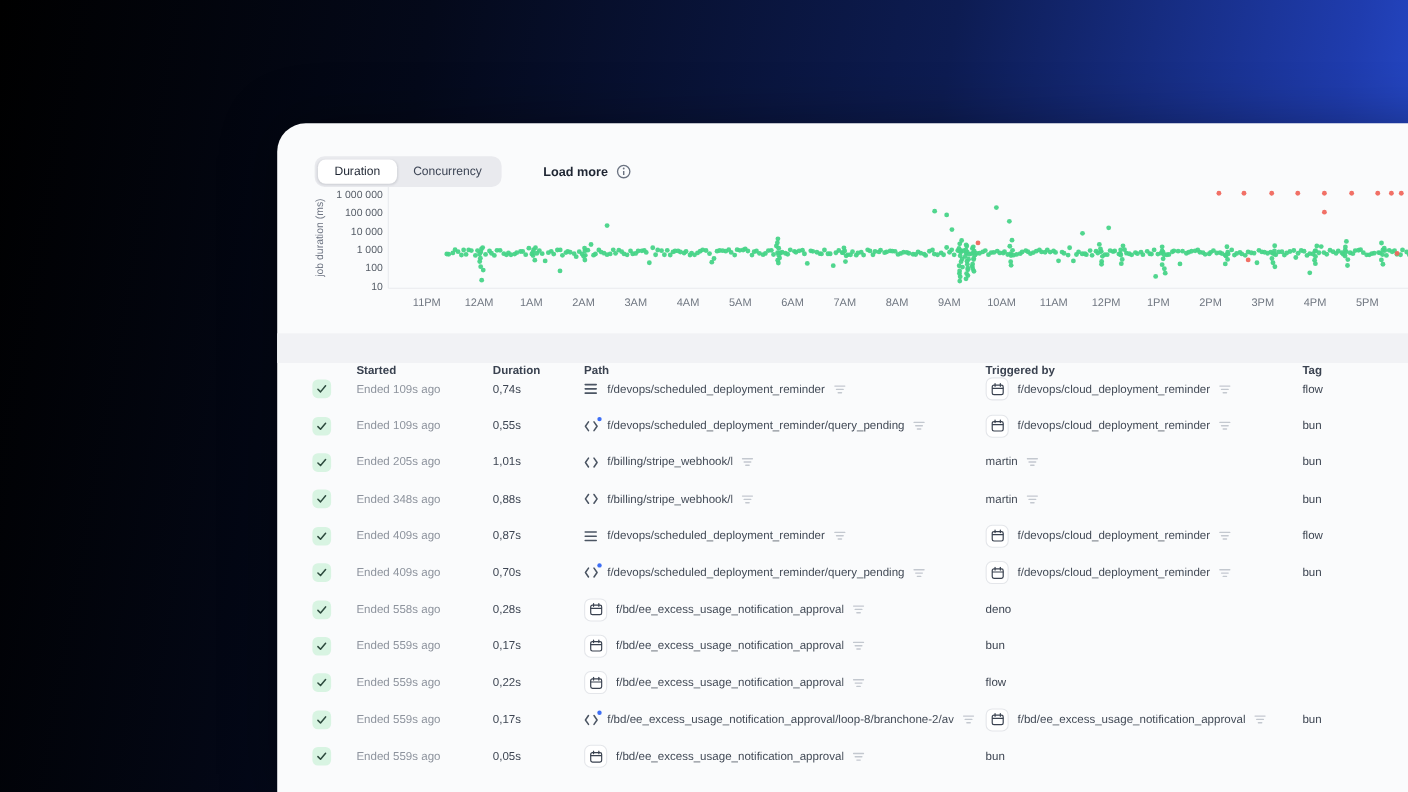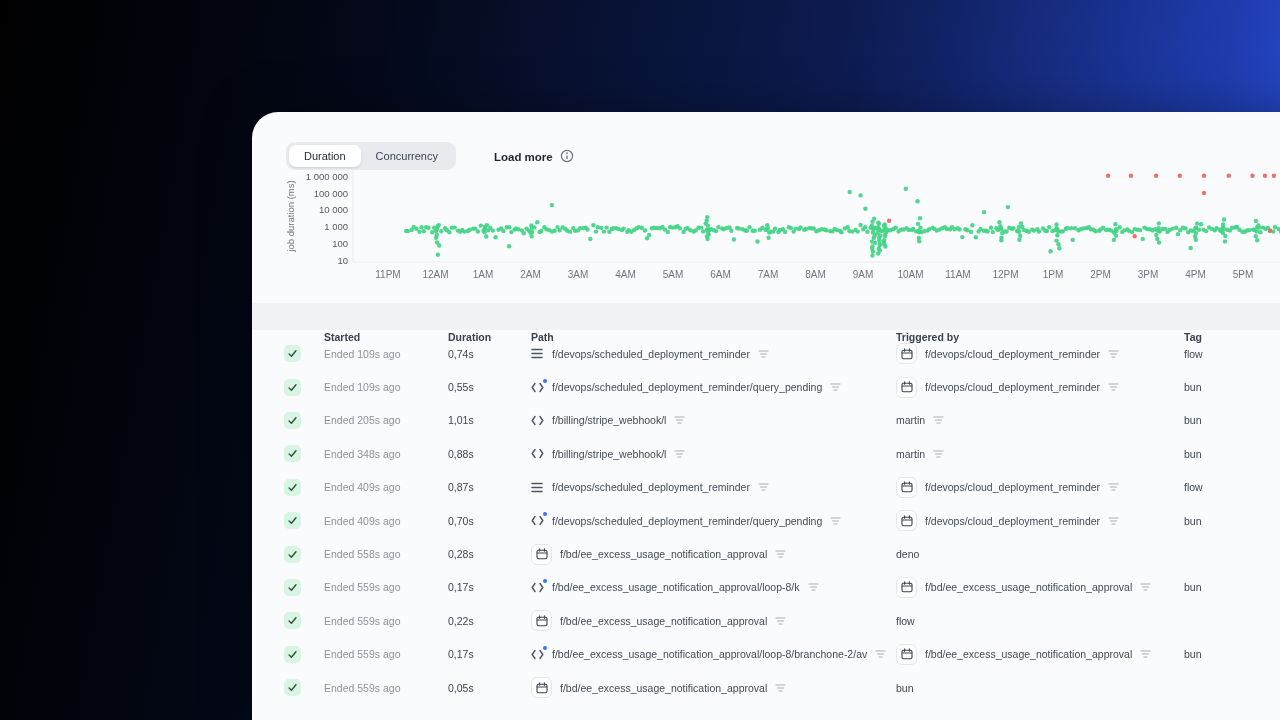--- a/index.html
+++ b/index.html
@@ -982,40 +982,20 @@
     <div class="cell"></div>
     <div class="cell c-check">
       <span class="check-chip">
         <svg width="11" height="11" viewBox="0 0 12 12">
                 <polyline points="2.2,6.4 4.8,9 9.8,3" fill="none" stroke="#2e4b3f" stroke-width="1.5" stroke-linecap="round" stroke-linejoin="round"></polyline>
               </svg>
       </span>
     </div>
     <div class="cell c-started">Ended 559s ago</div>
     <div class="cell c-duration">0,17s</div>
-    <div class="cell c-path">
-      <span class="picon is-code has-dot">
-
-        <svg class="ic-code" width="13" height="11" viewBox="0 0 13 11">
-                <g stroke="#4b5563" stroke-width="1.4" fill="none" stroke-linecap="round" stroke-linejoin="round">
-                  <polyline points="4,1.5 1.2,5.5 4,9.5"></polyline>
-                  <polyline points="9,1.5 11.8,5.5 9,9.5"></polyline>
-                </g>
-              </svg>
-        <span class="dot"></span>
-      </span>
-      <span class="ptext">f/bd/ee_excess_usage_notification_approval/loop-8/k</span>
-      <svg class="funnel" width="11" height="10" viewBox="0 0 11 10">
-              <g stroke="#c3c8cf" stroke-width="1.3" stroke-linecap="round">
-                <line x1="1" y1="2" x2="10" y2="2"></line>
-                <line x1="2.5" y1="5" x2="8.5" y2="5"></line>
-                <line x1="4" y1="8" x2="7" y2="8"></line>
-              </g>
-            </svg>
-    </div>
     <div class="cell c-trigger">
       <span class="cal-chip">
         <svg width="12" height="12" viewBox="0 0 12 12">
                 <g stroke="#3a4250" stroke-width="1.1" fill="none" stroke-linecap="round">
                   <rect x="1" y="2.2" width="10" height="8.6" rx="1.6"></rect>
                   <line x1="3.6" y1="0.8" x2="3.6" y2="3.2"></line>
                   <line x1="8.4" y1="0.8" x2="8.4" y2="3.2"></line>
                   <line x1="1.3" y1="5" x2="10.7" y2="5"></line>
                 </g>
               </svg>

